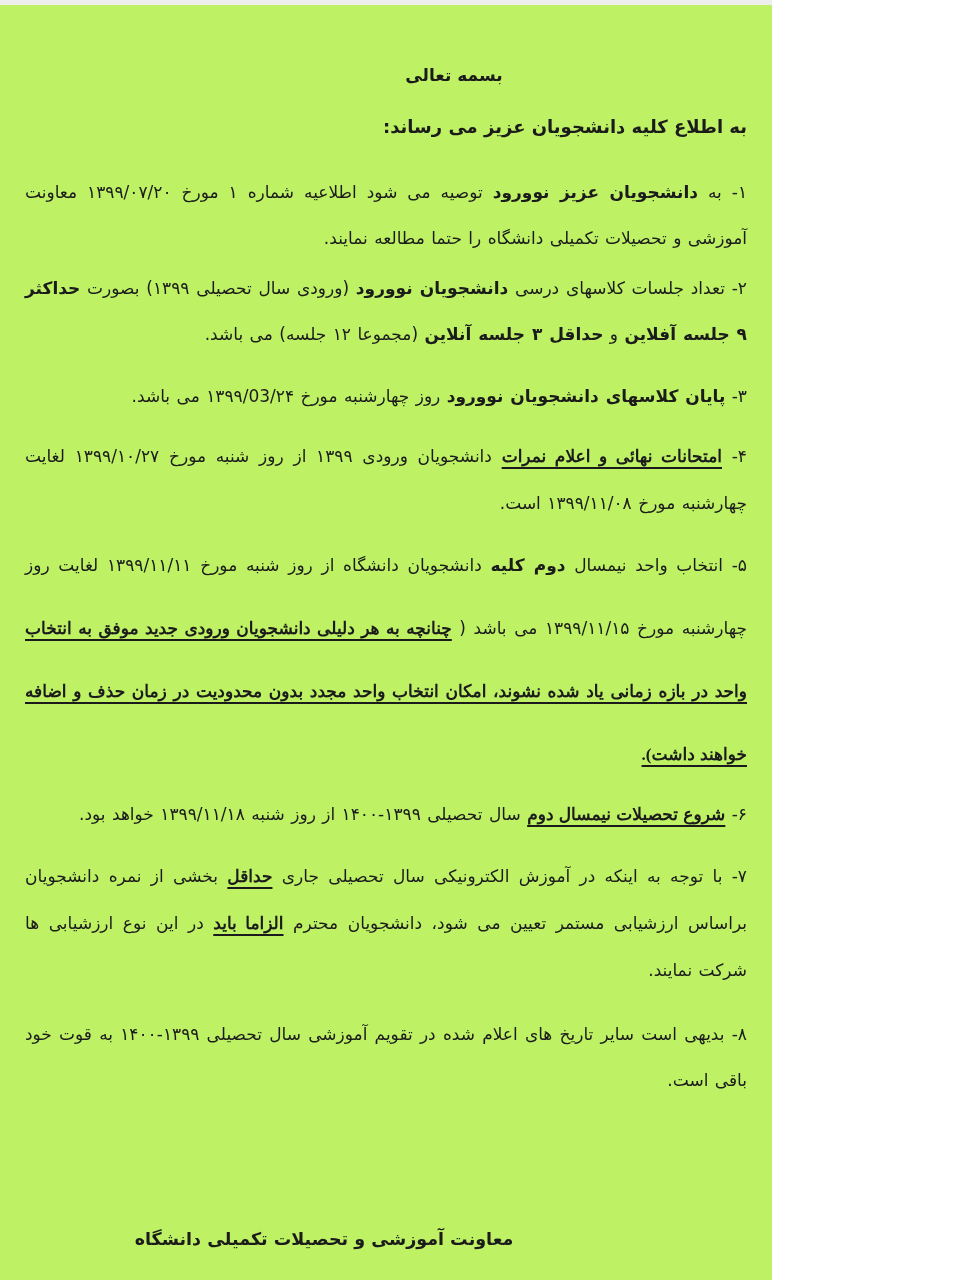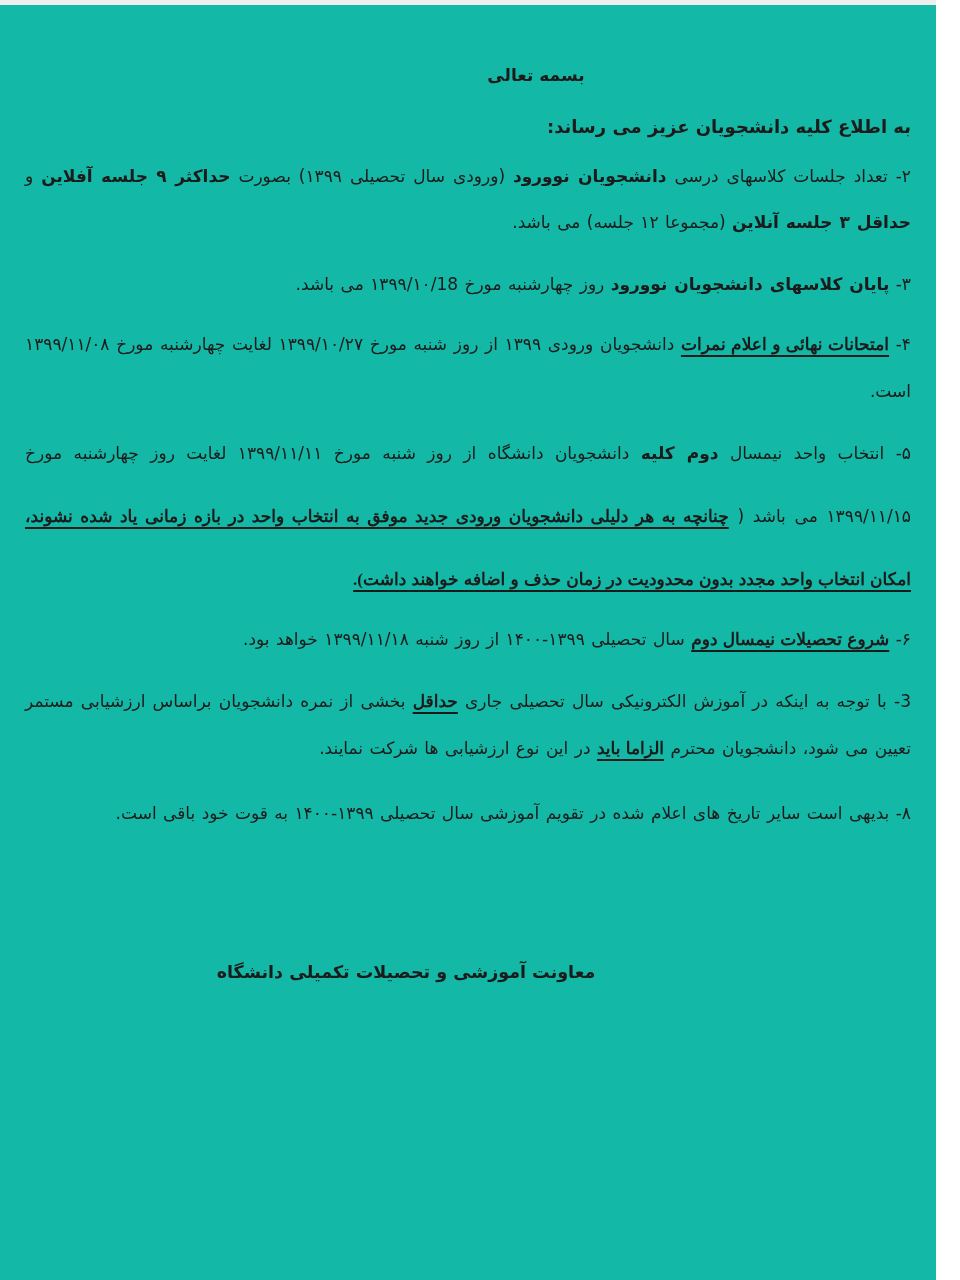--- a/index.html
+++ b/index.html
@@ -1,20 +1,20 @@
 <!DOCTYPE html>
 <html lang="fa"><head>
 <meta charset="utf-8">
 <style>
   html, body { margin: 0; padding: 0; background: #ffffff; }
   .page {
     position: relative;
-    width: 936px;
+    width: 772px;
     height: 1280px;
-    background: #14b8a6;
+    background: #bef264;
     color: #1b1b1b;
     font-family: "DejaVu Sans", sans-serif;
     overflow: hidden;
   }
   .top-edge {
     width: 100%;
     height: 5px;
     background: #eeeeee;
   }
   .content {
@@ -74,24 +74,25 @@
 
 <div class="page">
   <div class="top-edge"></div>
   <div class="content" dir="rtl">
 
     <p class="bismillah">بسمه تعالی</p>
 
 
     <p class="salutation">به اطلاع کلیه دانشجویان عزیز می رساند:</p>
 
+    <p class="para item1"><span>۱- به </span><span class="b">دانشجویان عزیز نوورود</span><span> توصیه می شود اطلاعیه شماره ۱ مورخ ۱۳۹۹/۰۷/۲۰ معاونت آموزشی و تحصیلات تکمیلی دانشگاه را حتما مطالعه نمایند.</span></p>
     <p class="para item2"><span>۲- تعداد جلسات کلاسهای درسی  </span><span class="b">دانشجویان نوورود</span><span> (ورودی سال تحصیلی ۱۳۹۹) بصورت </span><span class="b">حداکثر ۹ جلسه آفلاین</span><span> و </span><span class="b">حداقل ۳ جلسه آنلاین</span><span> (مجموعا ۱۲ جلسه) می باشد.</span></p>
-    <p class="para item3"><span>۳- </span><span class="b">پایان کلاسهای دانشجویان نوورود</span><span> روز چهارشنبه مورخ ۱۳۹۹/۱۰/18 می باشد.</span></p>
+    <p class="para item3"><span>۳- </span><span class="b">پایان کلاسهای دانشجویان نوورود</span><span> روز چهارشنبه مورخ ۱۳۹۹/03/۲۴ می باشد.</span></p>
     <p class="para item4"><span>۴- </span><span class="b u">امتحانات نهائی و اعلام نمرات</span><span> دانشجویان ورودی ۱۳۹۹ از روز شنبه مورخ ۱۳۹۹/۱۰/۲۷ لغایت چهارشنبه  مورخ ۱۳۹۹/۱۱/۰۸ است.</span></p>
     <p class="para item5"><span>۵- انتخاب واحد نیمسال </span><span class="b">دوم کلیه</span><span> دانشجویان دانشگاه از روز شنبه  مورخ ۱۳۹۹/۱۱/۱۱ لغایت روز چهارشنبه مورخ ۱۳۹۹/۱۱/۱۵ می باشد ( </span><span class="b u">چنانچه به هر دلیلی دانشجویان ورودی جدید موفق به انتخاب واحد در بازه زمانی یاد شده نشوند، امکان انتخاب واحد مجدد بدون محدودیت در زمان حذف و اضافه خواهند داشت).</span></p>
     <p class="para item6"><span>۶- </span><span class="b u">شروع تحصیلات نیمسال دوم</span><span> سال تحصیلی ۱۳۹۹-۱۴۰۰  از روز شنبه ۱۳۹۹/۱۱/۱۸ خواهد بود.</span></p>
-    <p class="para item7"><span>3- با توجه به اینکه در آموزش الکترونیکی سال تحصیلی جاری </span><span class="b u">حداقل</span><span> بخشی از نمره دانشجویان براساس ارزشیابی مستمر تعیین می شود، دانشجویان محترم </span><span class="b u">الزاما باید</span><span> در این نوع ارزشیابی ها شرکت نمایند.</span></p>
+    <p class="para item7"><span>۷- با توجه به اینکه در آموزش الکترونیکی سال تحصیلی جاری </span><span class="b u">حداقل</span><span> بخشی از نمره دانشجویان براساس ارزشیابی مستمر تعیین می شود، دانشجویان محترم </span><span class="b u">الزاما باید</span><span> در این نوع ارزشیابی ها شرکت نمایند.</span></p>
     <p class="para item8"><span>۸-  بدیهی است سایر تاریخ های اعلام شده در تقویم آموزشی سال تحصیلی ۱۳۹۹-۱۴۰۰ به قوت خود باقی است.</span></p>
 
     <p class="signature">معاونت آموزشی و تحصیلات تکمیلی دانشگاه</p>
 
   </div>
 </div>
 
 </body></html>

